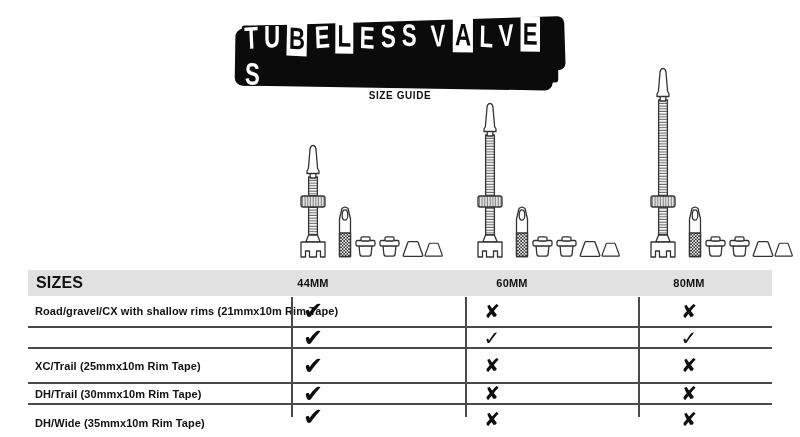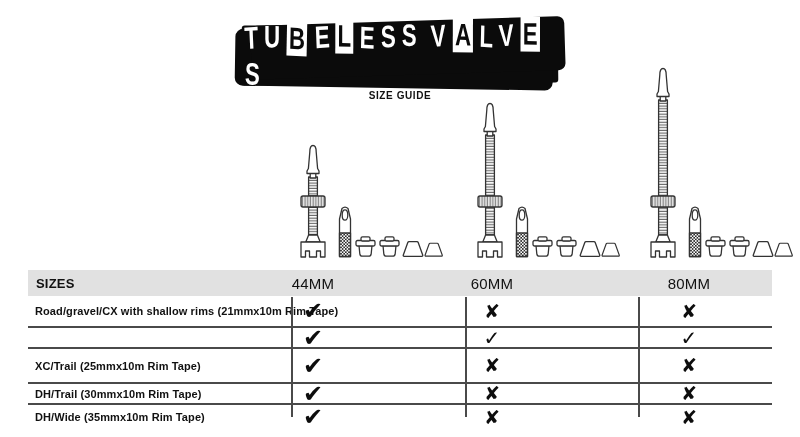--- a/index.html
+++ b/index.html
@@ -39,25 +39,25 @@
   }
   
   .vgroup{position:absolute;display:flex;align-items:flex-end;gap:4px;}
   
   .thead{
     position:absolute;left:28px;top:270px;width:744px;height:26px;
     background:#e1e1e1;
   }
   .hsizes{
     position:absolute;left:8px;top:50%;transform:translateY(-50%);
-    font-size:13px;font-weight:700;letter-spacing:.2px;
+    font-size:16px;font-weight:700;letter-spacing:.2px;
   }
   .hcol{
     position:absolute;top:50%;transform:translate(-50%,-50%);
-    font-size:15px;font-weight:400;letter-spacing:.2px;
+    font-size:11px;font-weight:700;letter-spacing:.2px;
   }
   .tbody{position:absolute;left:28px;top:296px;width:744px;}
   .trow{
     position:relative;display:flex;align-items:center;
     border-bottom:2px solid var(--line);box-sizing:border-box;
   }
   .trow:last-child{border-bottom:none;}
   .tlabel{padding-left:7px;font-size:11px;font-weight:700;letter-spacing:.1px;}
   .mark{
     position:absolute;transform:translateX(-50%);line-height:1;
@@ -202,21 +202,21 @@
             <g transform="translate(87,37.2) scale(0.88)">
     <path d="M7,1.2 L15,1.2 Q15.9,1.2 16.2,2 L20.7,14.5 Q21.1,15.8 19.8,15.8 L2.2,15.8 Q0.9,15.8 1.3,14.5 L5.8,2 Q6.1,1.2 7,1.2 Z"></path>
             </g>
     </g>
         </svg></div>
   </div>
 
   <div class="thead">
     <span class="hsizes">SIZES</span>
     <span class="hcol c0" style="left:285px">44MM</span>
-    <span class="hcol c1" style="left:464px">60MM</span>
+    <span class="hcol c1" style="left:484px">60MM</span>
     <span class="hcol c2" style="left:637px">80MM</span>
   </div>
 
   <div class="tbody">
       <div class="trow" style="height: 32px;">
         <div class="tlabel">Road/gravel/CX with shallow rims (21mmx10m Rim Tape)</div>
         <span class="mark c0 mk-cb">✔</span>
         <span class="mark c1 mk-x">✘</span>
         <span class="mark c2 mk-x">✘</span>
       </div>
@@ -230,21 +230,21 @@
         <span class="mark c0 mk-cb">✔</span>
         <span class="mark c1 mk-x">✘</span>
         <span class="mark c2 mk-x">✘</span>
       </div>
       <div class="trow" style="height: 21px;">
         <div class="tlabel">DH/Trail (30mmx10m Rim Tape)</div>
         <span class="mark c0 mk-cb">✔</span>
         <span class="mark c1 mk-x">✘</span>
         <span class="mark c2 mk-x">✘</span>
       </div>
-      <div class="trow" style="height: 24px;">
+      <div class="trow" style="height: 24px; align-items: flex-end;">
         <div class="tlabel">DH/Wide (35mmx10m Rim Tape)</div>
         <span class="mark c0 mk-cb">✔</span>
         <span class="mark c1 mk-x">✘</span>
         <span class="mark c2 mk-x">✘</span>
       </div>
     </div>
 
   <div class="vline" style="left:291px"></div>
   <div class="vline" style="left:465px"></div>
   <div class="vline" style="left:638px"></div>

